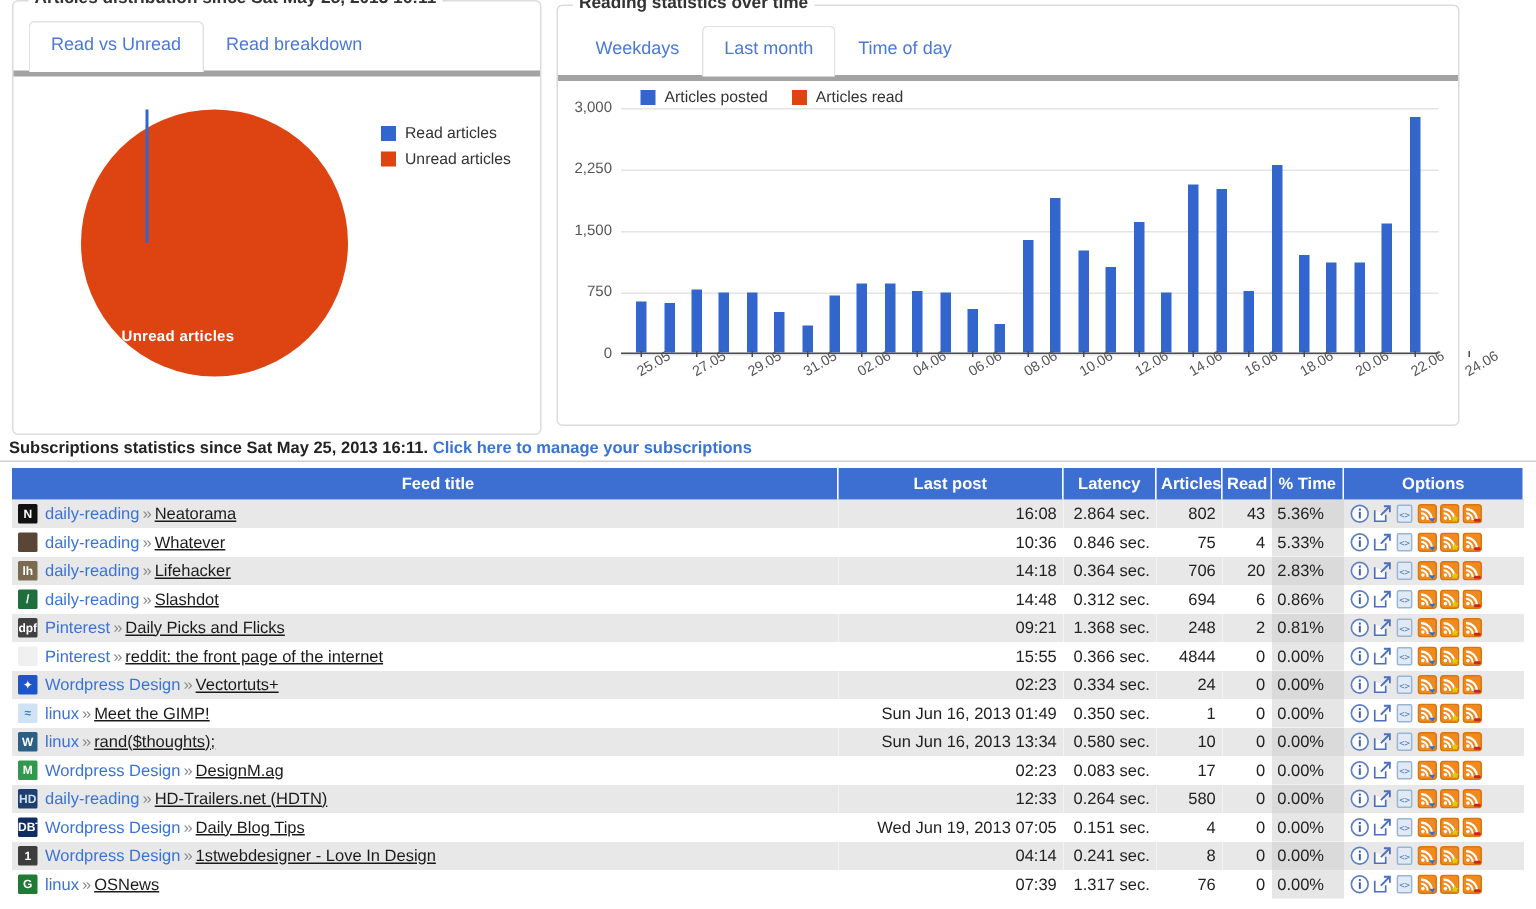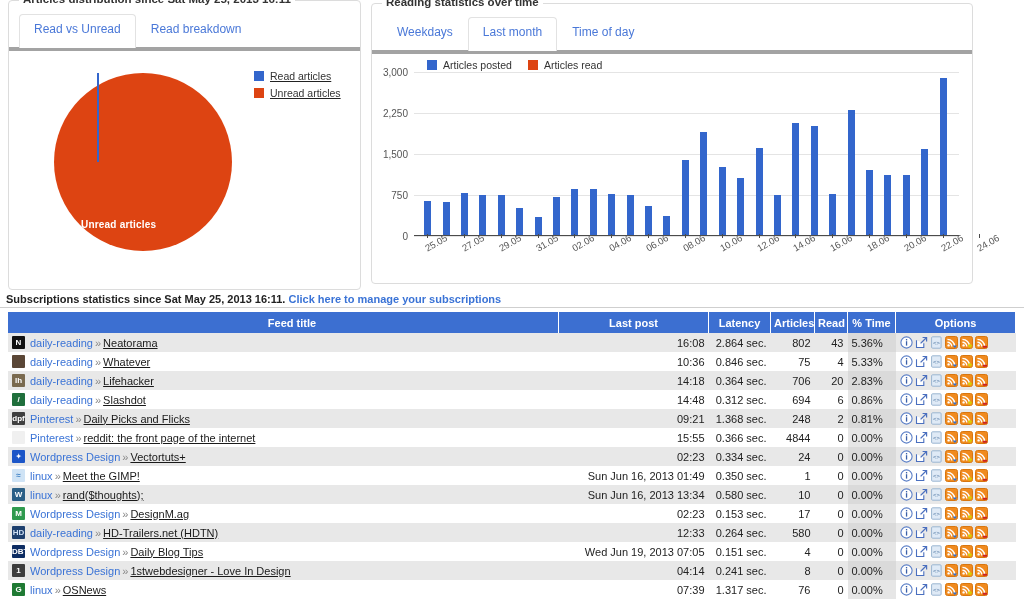--- a/index.html
+++ b/index.html
@@ -35,21 +35,21 @@
     position:absolute;left:45px;top:22px;width:178px;height:178px;border-radius:50%;
     background:#dd4412;
   }
   .pie-sliver{
     position:absolute;left:88px;top:22px;width:2px;height:89px;background:#3366cc;
   }
   .pie-label{
     position:absolute;left:72px;top:168px;color:#fff;font-size:10px;font-weight:bold;
     letter-spacing:.2px;
   }
-  .pie-legend{position:absolute;left:245px;top:19px;text-decoration:underline;}
+  .pie-legend{position:absolute;left:245px;top:32px;}
   .leg-row{display:flex;align-items:center;margin-bottom:5px;}
   .leg-sw{width:10px;height:10px;margin-right:6px;}
   .leg-tx{font-size:10.5px;color:#333;}
 
   
   .chart-area{position:relative;height:240px;width:600px;}
   .chart-legend{position:absolute;left:55px;top:5px;display:flex;gap:16px;align-items:center;}
   .chart-legend .leg-row{margin:0;}
   .plot{position:absolute;left:42px;top:18px;width:545px;height:164px;}
   .gridline{position:absolute;left:0;right:0;height:1px;background:#e4e4e4;}
@@ -607,21 +607,21 @@
               <circle cx="3.6" cy="9.4" r="1.2" fill="#fff"></circle>
               <path d="M2.4 6.2a4.4 4.4 0 0 1 4.4 4.4" stroke="#fff" stroke-width="1.4" fill="none"></path>
               <path d="M2.4 3.4a7.2 7.2 0 0 1 7.2 7.2" stroke="#fff" stroke-width="1.4" fill="none"></path>
               <rect x="7.6" y="9.8" width="4.6" height="2" rx="1" fill="#cc2222"></rect>
             </svg></span></td>
       </tr>
       <tr class="even">
         <td class="ic"><span class="fav" style="background:#2f9a4e;color:#ffffff">M</span></td>
         <td class="title"><span class="feedcat">Wordpress Design</span><span class="sep">»</span><span class="feedname">DesignM.ag</span></td>
         <td class="lastpost">02:23</td>
-        <td class="lat">0.153 sec.</td>
+        <td class="lat">0.083 sec.</td>
         <td class="art">17</td>
         <td class="read">0</td>
         <td class="pct">0.00%</td>
         <td class="opts"><span class="oi"><svg width="13" height="13" viewBox="0 0 13 13">
               <circle cx="6.5" cy="6.5" r="5.6" fill="#fff" stroke="#5b7fc7" stroke-width="1.1"></circle>
               <rect x="5.9" y="5.2" width="1.3" height="4.4" fill="#3a5fa8"></rect>
               <rect x="5.9" y="3" width="1.3" height="1.4" fill="#3a5fa8"></rect>
             </svg></span><span class="oi"><svg width="13" height="13" viewBox="0 0 13 13">
               <path d="M1.5 4.2v7.3h7.3V7.2" fill="#fff" stroke="#4a6fbf" stroke-width="1.1"></path>
               <path d="M5.6 7.4L11.3 1.7" stroke="#4a6fbf" stroke-width="1.3"></path>

